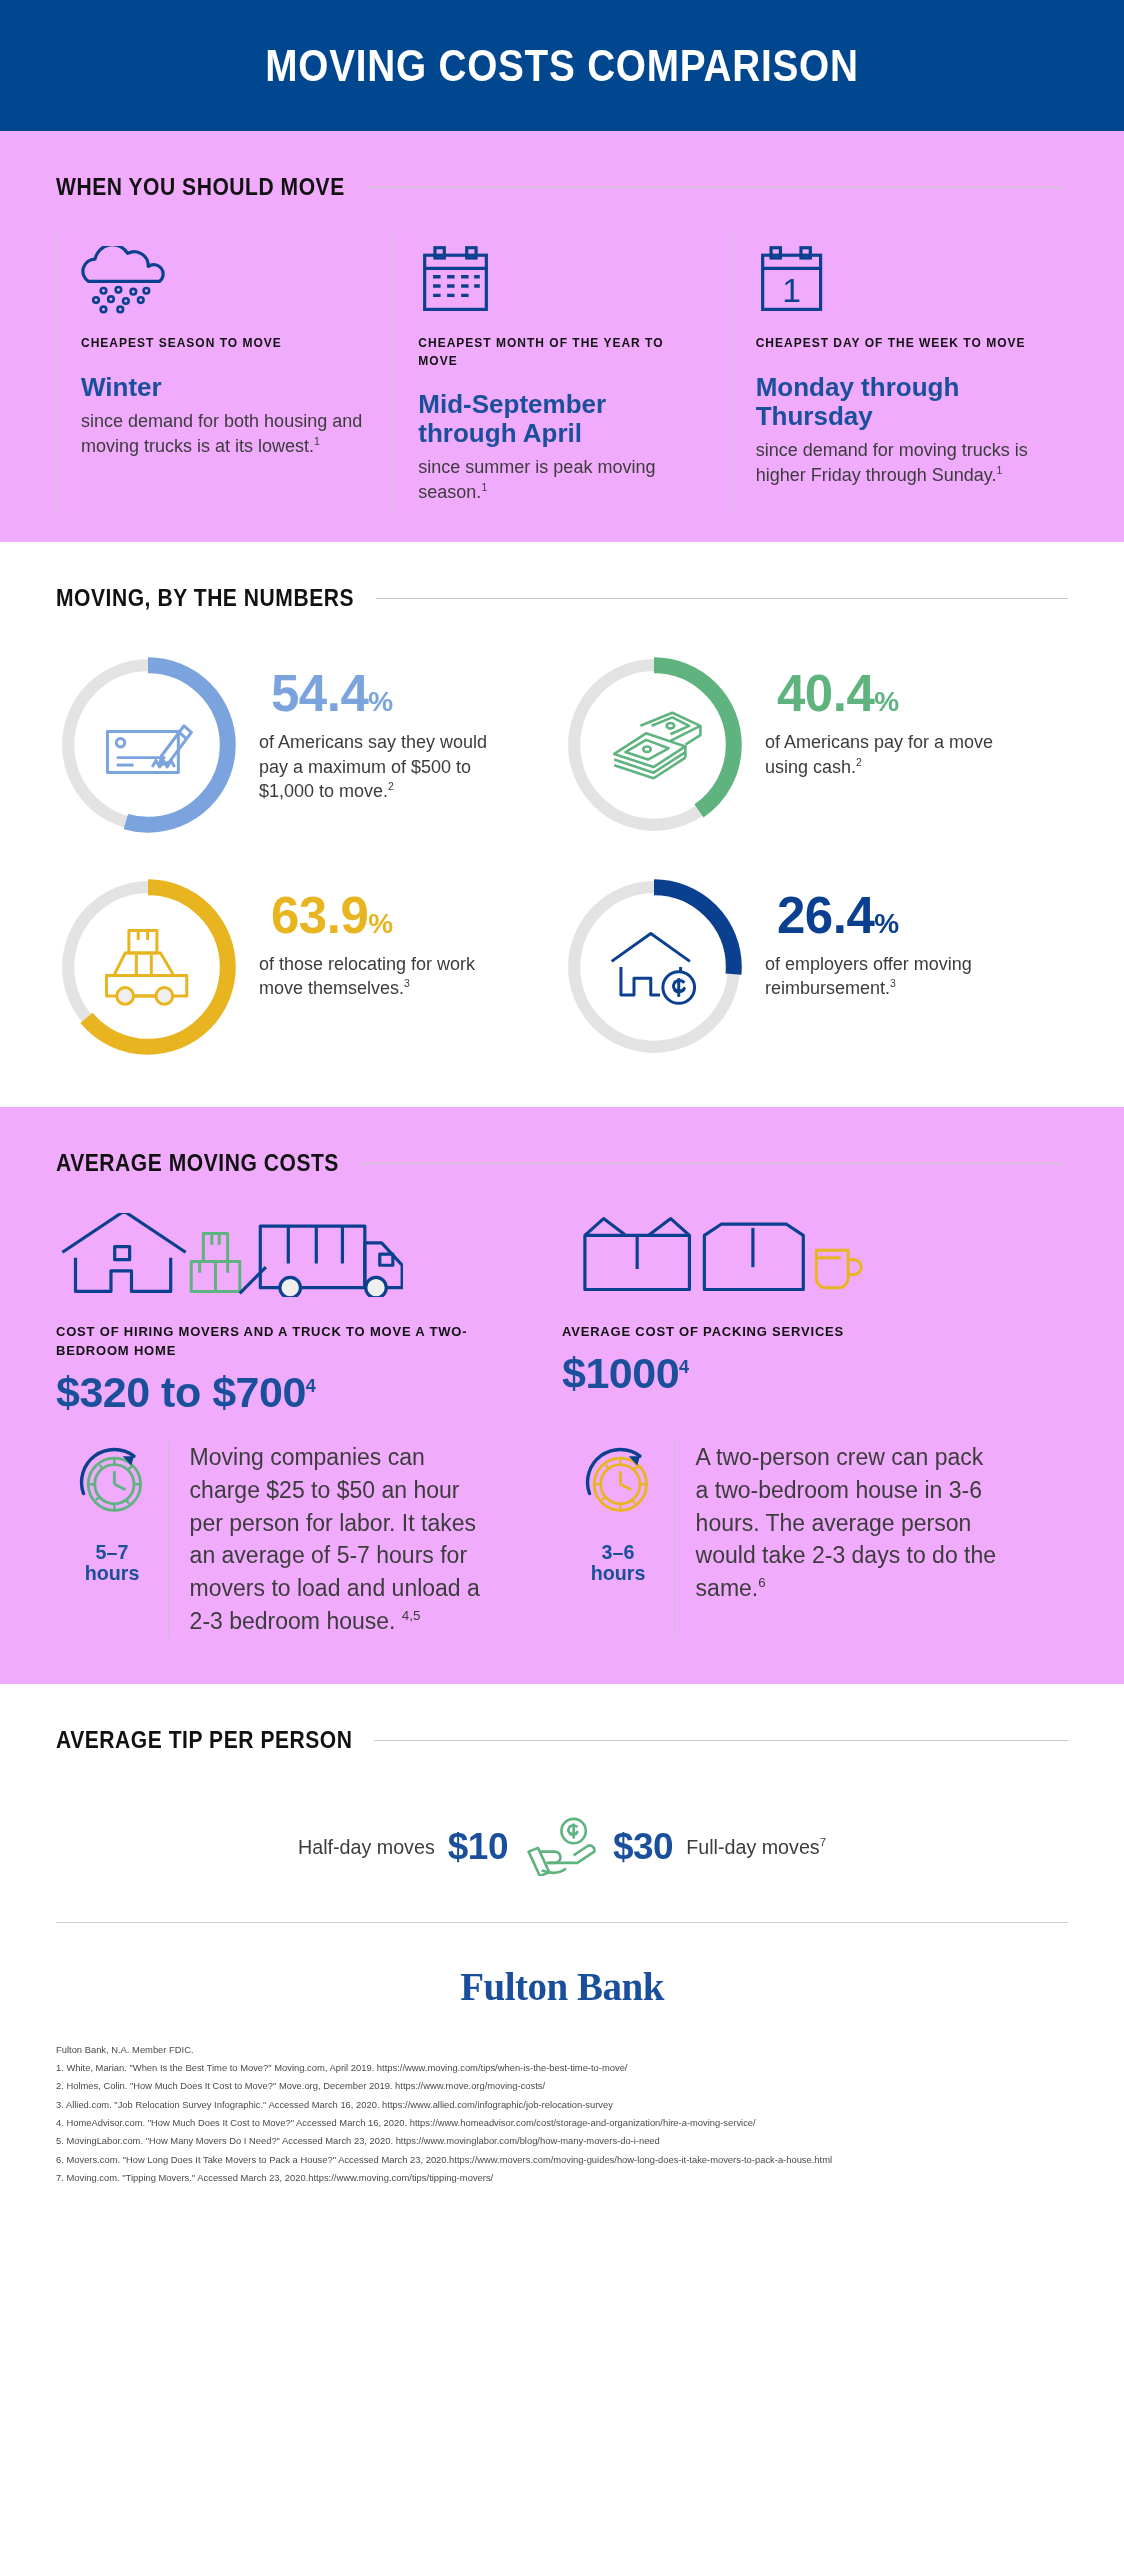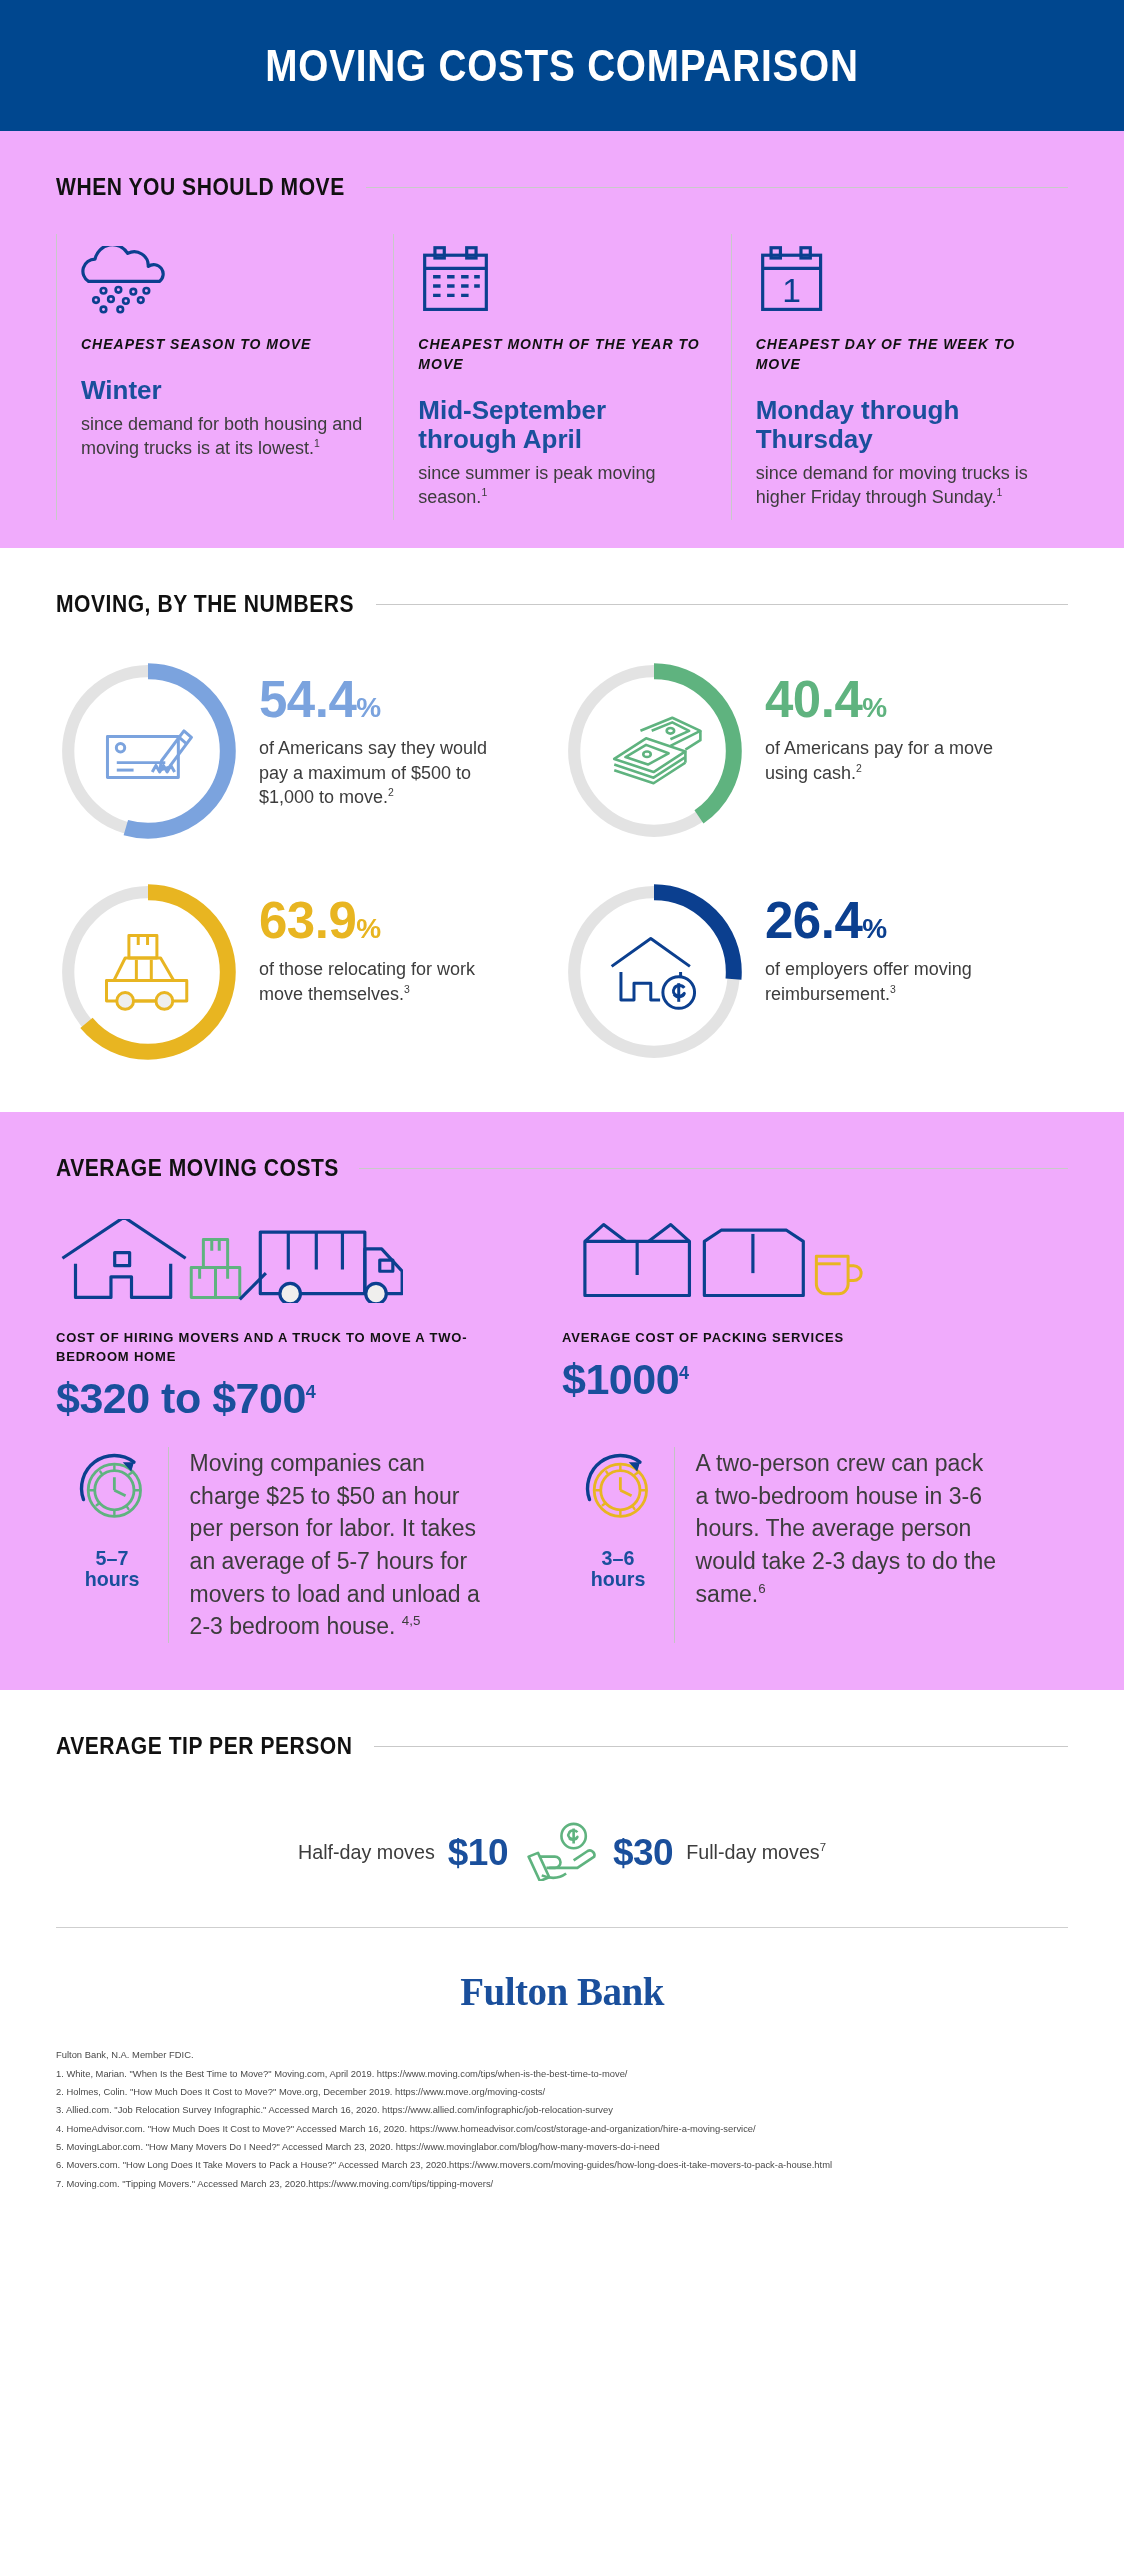--- a/index.html
+++ b/index.html
@@ -58,28 +58,27 @@
   
   .three-col { display: flex; padding-top: 24px; padding-bottom: 28px; }
   .col {
     flex: 1;
     border-left: 0.9px solid #c9c9c9;
     padding: 7.5px 24px 9.4px 24px;
     min-height: 234px;
   }
   .col .icon { height: 73px; margin-bottom: 20.6px; display:flex; align-items:flex-end;}
   .kicker {
-    font-size: 14px;
+    font-size: 12px;
     font-weight: bold;
     color: #111;
     letter-spacing: 1px;
     line-height: 1.42;
     text-transform: uppercase;
     margin-bottom: 20.6px;
-    font-style: italic;
   }
   .bighead {
     font-size: 26px;
     font-weight: bold;
     color: #1a4f9c;
     line-height: 1.12;
     margin-bottom: 6.6px;
   }
   .body {
     font-size: 18px;
@@ -101,20 +100,21 @@
   .donut .ico {
     position: absolute; inset: 0;
     display: flex; align-items: center; justify-content: center;
   }
   .stat-text { padding-top: 15px; }
   .pct {
     font-weight: bold;
     font-size: 51px;
     line-height: 1;
     letter-spacing: -0.5px;
+    margin-left: 12px;
   }
   .pct .sign { font-size: 28px; }
   .stat-body { font-size: 18px; line-height: 1.36; color: #3c3c3c; margin-top: 11.2px; max-width: 234px;}
 
   
   .cost-grid { display: grid; grid-template-columns: 1fr 1fr; padding-top: 17px; }
   .cost-col { padding-right: 28px; }
   .cost-icon { height: 94px; display: flex; align-items: flex-end; margin-bottom: 26px; }
   .cost-kicker {
     font-size: 13px; font-weight: bold; color: #111;

